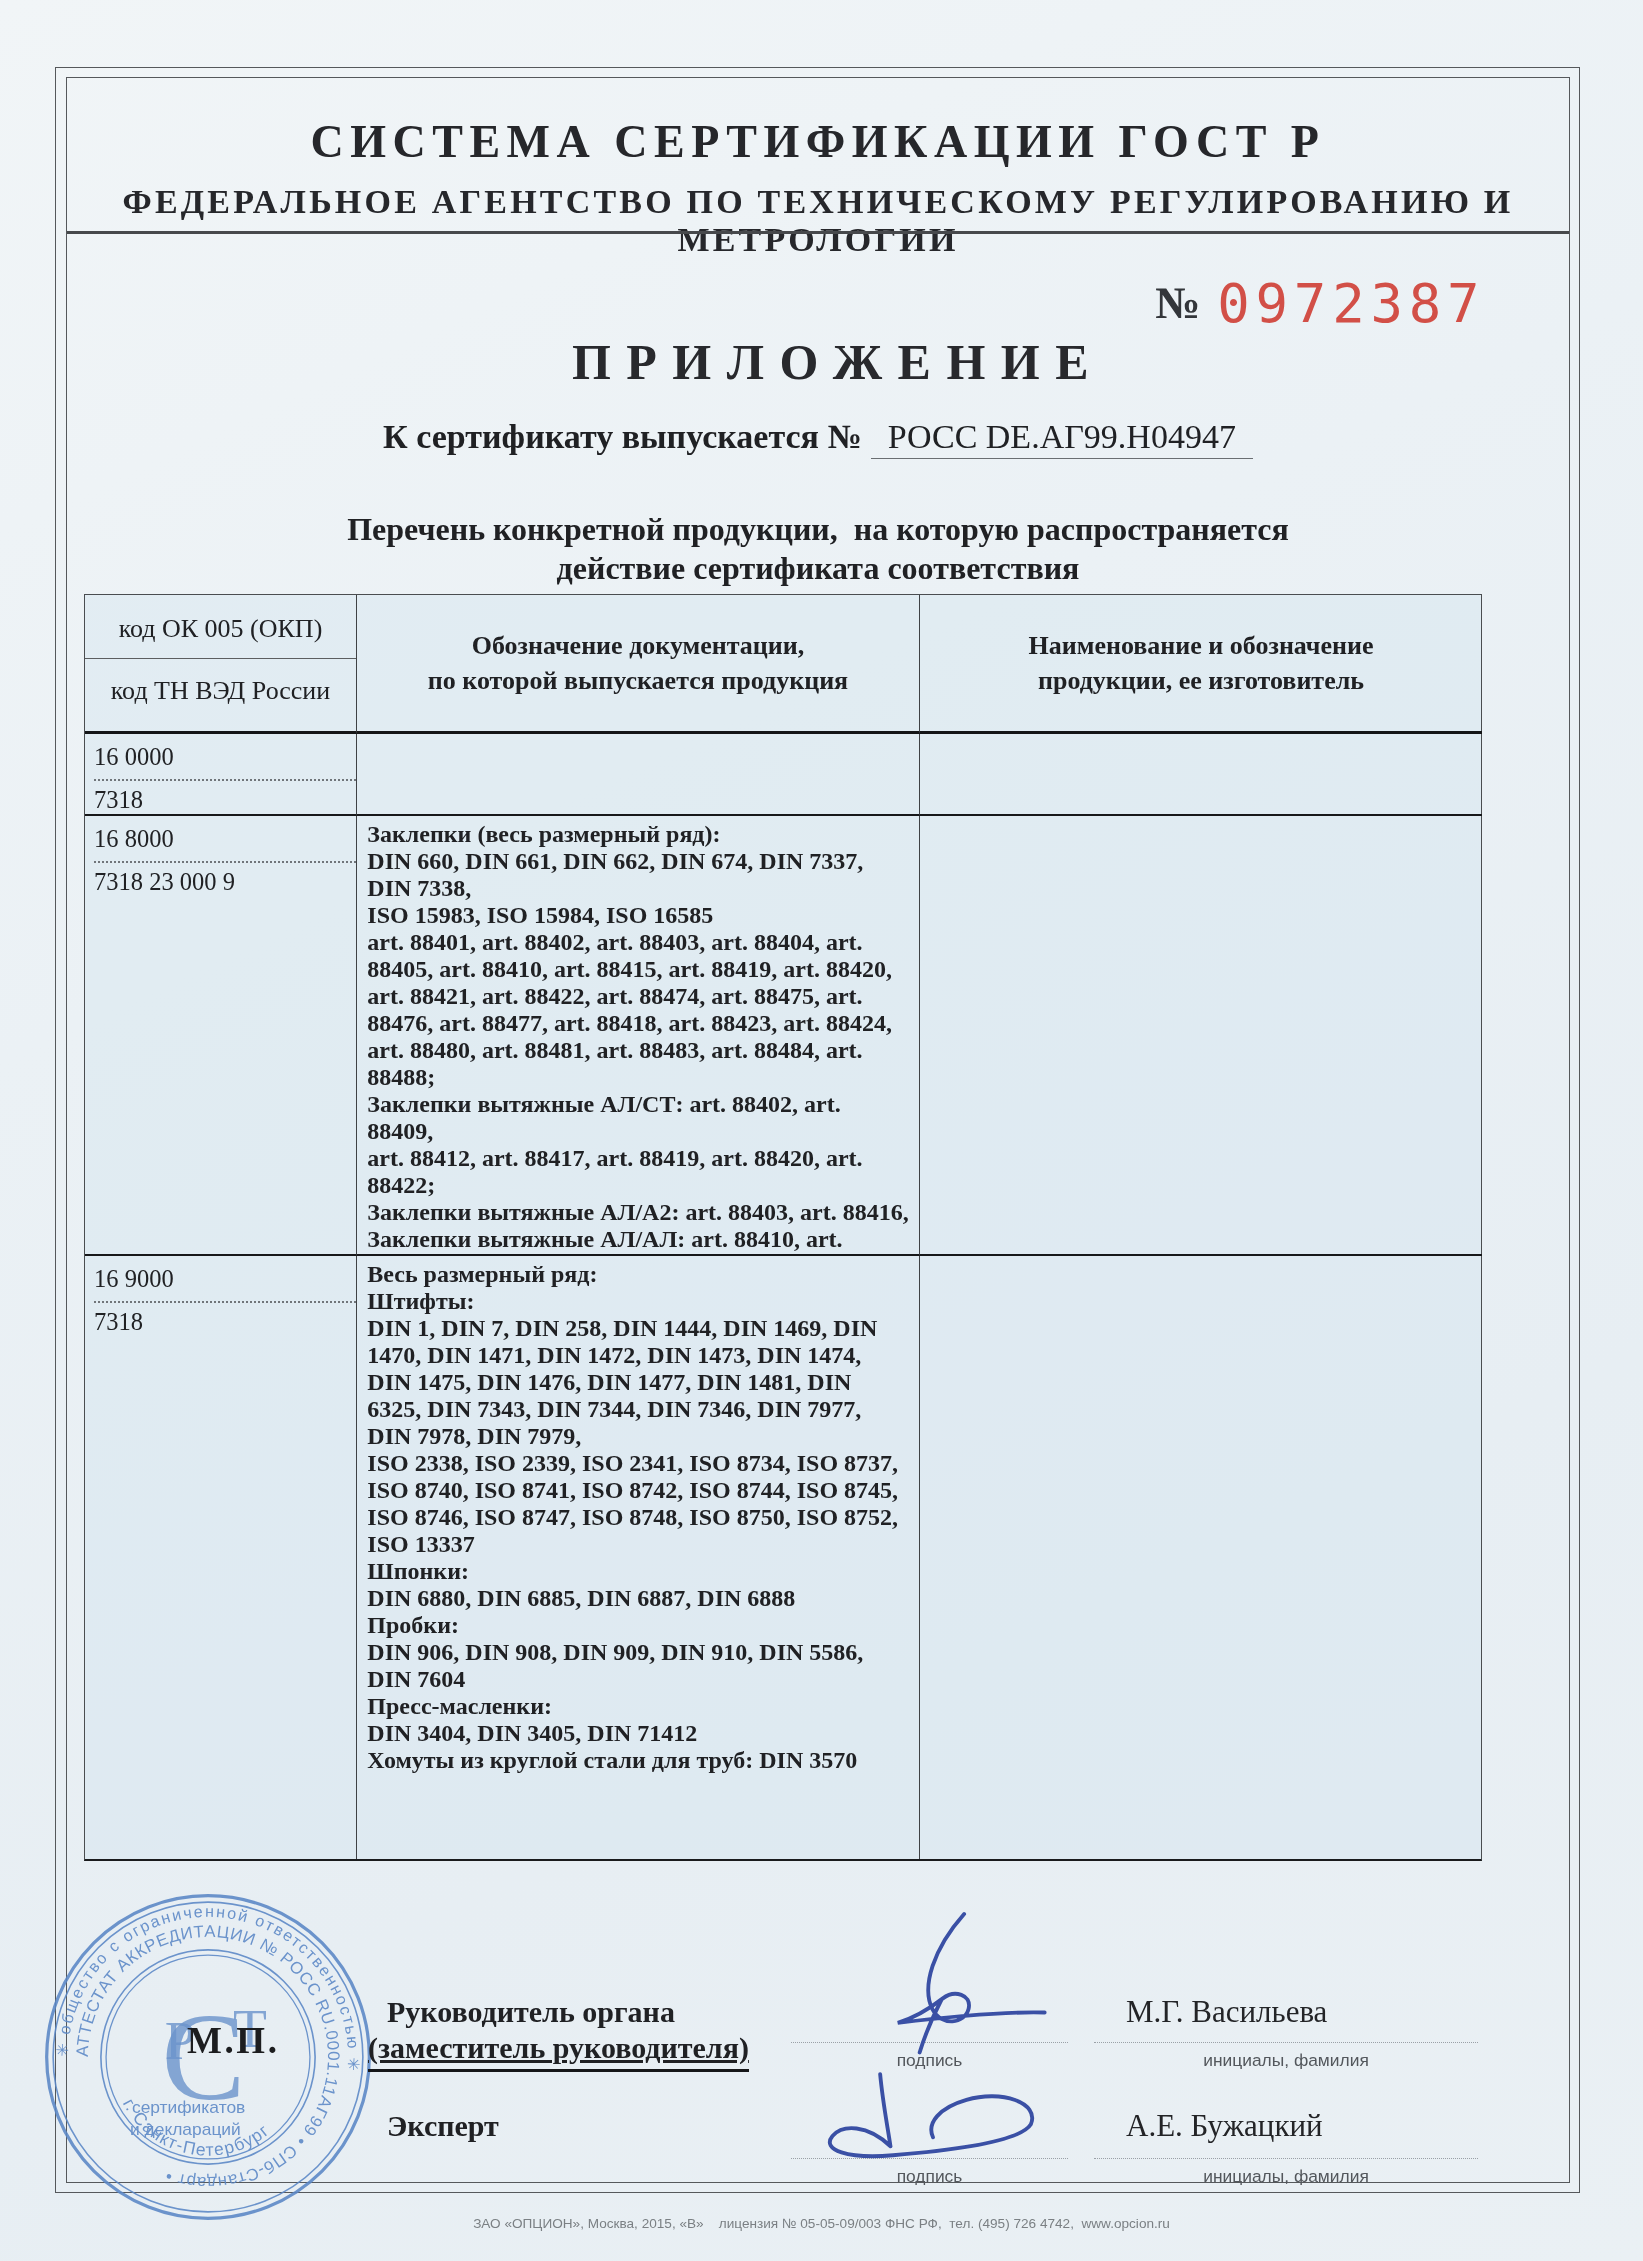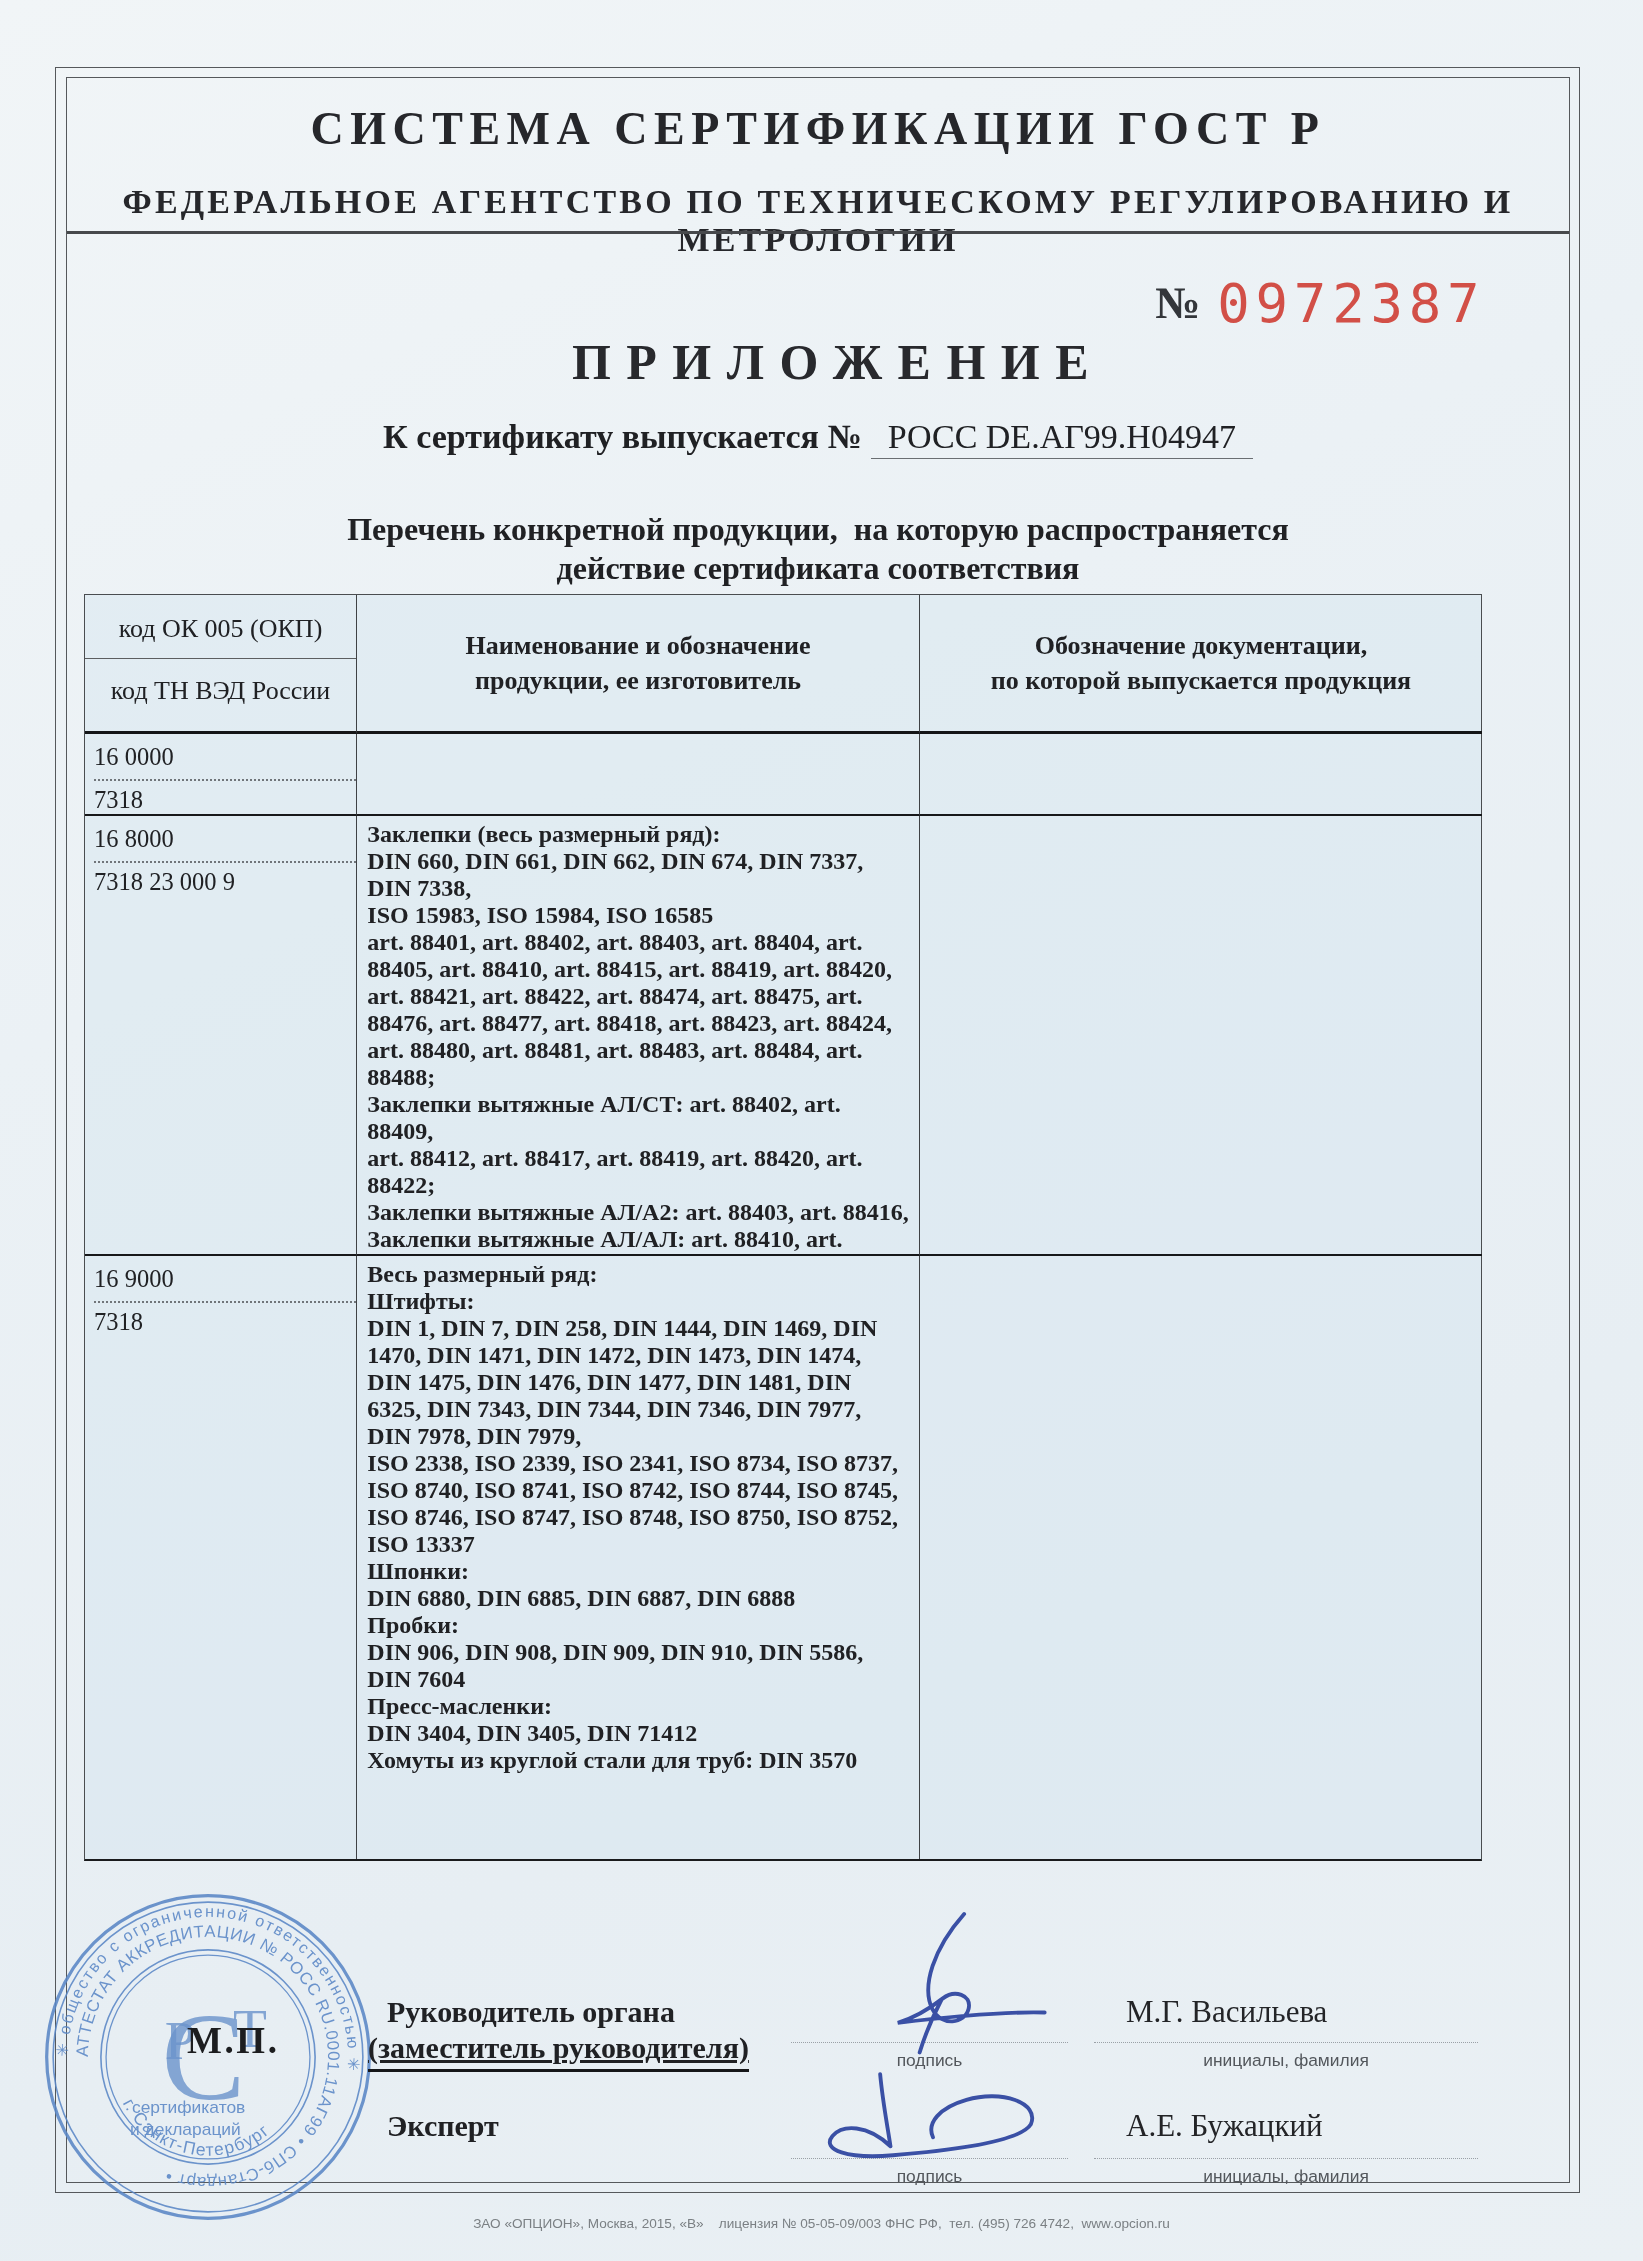--- a/index.html
+++ b/index.html
@@ -7,21 +7,21 @@
     position:relative;
     width:1643px;height:2261px;
     background:linear-gradient(155deg,#f1f5f7 0%,#ebf1f5 35%,#e7eef3 70%,#eaf0f4 100%);
     overflow:hidden;
     font-family:"Liberation Serif","DejaVu Serif",serif;
     color:#202124;
   }
   .frame-outer{position:absolute;left:55px;top:67px;width:1523px;height:2124px;border:1.9px solid #55585b;}
   .frame-inner{position:absolute;left:66px;top:77px;width:1502px;height:2104px;border:1.3px solid #55585b;}
   .centered{position:absolute;left:66px;width:1504px;text-align:center;}
-  .hdr1{top:102px;font-size:46px;font-weight:700;letter-spacing:6.5px;color:#26272b;}
+  .hdr1{top:115px;font-size:46px;font-weight:700;letter-spacing:6.5px;color:#26272b;}
   .hdr2{top:183px;font-size:34px;font-weight:700;letter-spacing:3.2px;color:#26272b;}
   .hdr-sep{position:absolute;left:67px;top:231px;width:1502px;height:2.6px;background:#47494c;}
   .docnum{position:absolute;left:1155px;top:276px;white-space:nowrap;}
   .no-sign{font-size:45px;font-weight:700;color:#33363a;vertical-align:top;line-height:55px;}
   .no-digits{font-family:"DejaVu Sans Mono",monospace;font-size:54px;font-weight:400;color:#d24f47;letter-spacing:5.8px;margin-left:17px;vertical-align:top;line-height:55px;}
   .title{top:333px;font-size:50px;font-weight:700;letter-spacing:15.5px;color:#28292d;margin-left:20px;}
   .certline{top:418px;font-size:34px;white-space:nowrap;}
   .certline .lbl{font-weight:600;}
   .certline .val{font-weight:400;border-bottom:1.9px solid #6a6e72;padding:0 17px 2.6px 17px;margin-left:9px;}
   .sub1{top:511px;font-size:32px;font-weight:700;white-space:pre;}
@@ -93,24 +93,24 @@
   <div class="centered sub1">Перечень конкретной продукции,  на которую распространяется</div>
   <div class="centered sub2">действие сертификата соответствия</div>
 
   <div class="ctable">
 
     <div class="cell hdr-bot hcell1">
       <div>код ОК 005 (ОКП)</div>
       <div class="solline"></div>
       <div>код ТН ВЭД России</div>
     </div>
+    <div class="cell vline hdr-bot hcell">Обозначение документации,
+по которой выпускается продукция</div>
     <div class="cell vline hdr-bot hcell">Наименование и обозначение
 продукции, ее изготовитель</div>
-    <div class="cell vline hdr-bot hcell">Обозначение документации,
-по которой выпускается продукция</div>
 
     <div class="cell row-bot codecell">
       <div>16 0000</div>
       <div class="dotline"></div>
       <div>7318</div>
     </div>
     <div class="cell vline row-bot prodcell"></div>
     <div class="cell vline row-bot prodcell"></div>
 
     <div class="cell row-bot codecell">

